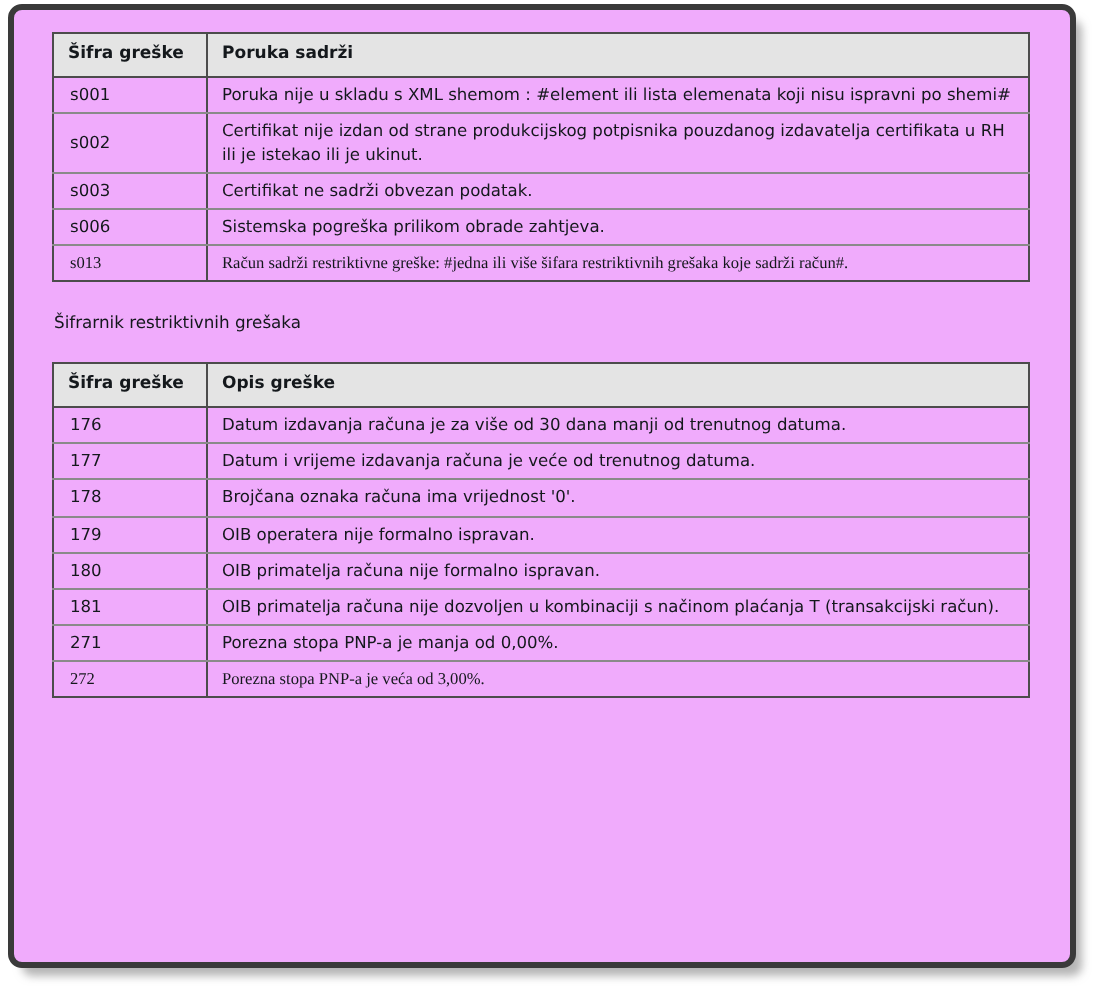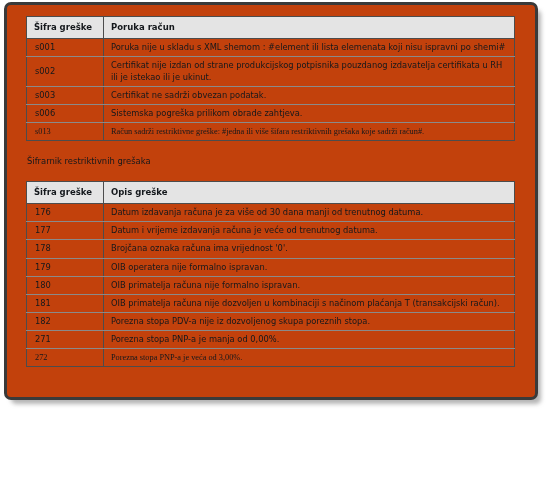--- a/index.html
+++ b/index.html
@@ -12,23 +12,23 @@
     height: 494px;
     overflow: hidden;
     font-family: "DejaVu Sans", sans-serif;
   }
 
   #page-frame {
     position: absolute;
     left: 4px;
     top: 2px;
     width: 534px;
-    height: 398px;
+    height: 482px;
     box-sizing: border-box;
-    background: #c2410c;
+    background: #f0abfc;
     border: 3px solid #3a3a3a;
     border-radius: 7px;
     box-shadow: 5px 6px 4px -2px rgba(120,120,120,0.55);
     overflow: hidden;
   }
 
   #page-inner {
     position: absolute;
     left: 0;
     top: 0;
@@ -102,21 +102,21 @@
   <div id="page-inner">
 
     <table class="codes" id="table-one">
       <colgroup>
         <col class="c-code">
         <col class="c-desc">
       </colgroup>
       <thead>
         <tr>
           <th>Šifra greške</th>
-          <th>Poruka račun</th>
+          <th>Poruka sadrži</th>
         </tr>
       </thead>
       <tbody id="table-one-body">
           <tr>
             <td class="code-cell">s001</td>
             <td>Poruka nije u skladu s XML shemom : #element ili lista elemenata koji nisu ispravni po shemi#</td>
           </tr>
           <tr>
             <td class="code-cell">s002</td>
             <td>Certifikat nije izdan od strane produkcijskog potpisnika pouzdanog izdavatelja certifikata u RH ili je istekao ili je ukinut.</td>
@@ -169,24 +169,20 @@
             </tr>
             <tr>
               <td class="code-cell">180</td>
               <td>OIB primatelja računa nije formalno ispravan.</td>
             </tr>
             <tr>
               <td class="code-cell">181</td>
               <td>OIB primatelja računa nije dozvoljen u kombinaciji s načinom plaćanja T (transakcijski račun).</td>
             </tr>
             <tr>
-              <td class="code-cell">182</td>
-              <td>Porezna stopa PDV-a nije iz dozvoljenog skupa poreznih stopa.</td>
-            </tr>
-            <tr>
               <td class="code-cell">271</td>
               <td>Porezna stopa PNP-a je manja od 0,00%.</td>
             </tr>
             <tr>
               <td class="code-cell">272</td>
               <td>Porezna stopa PNP-a je veća od 3,00%.</td>
             </tr>
           </tbody>
       </table>
     </div>

